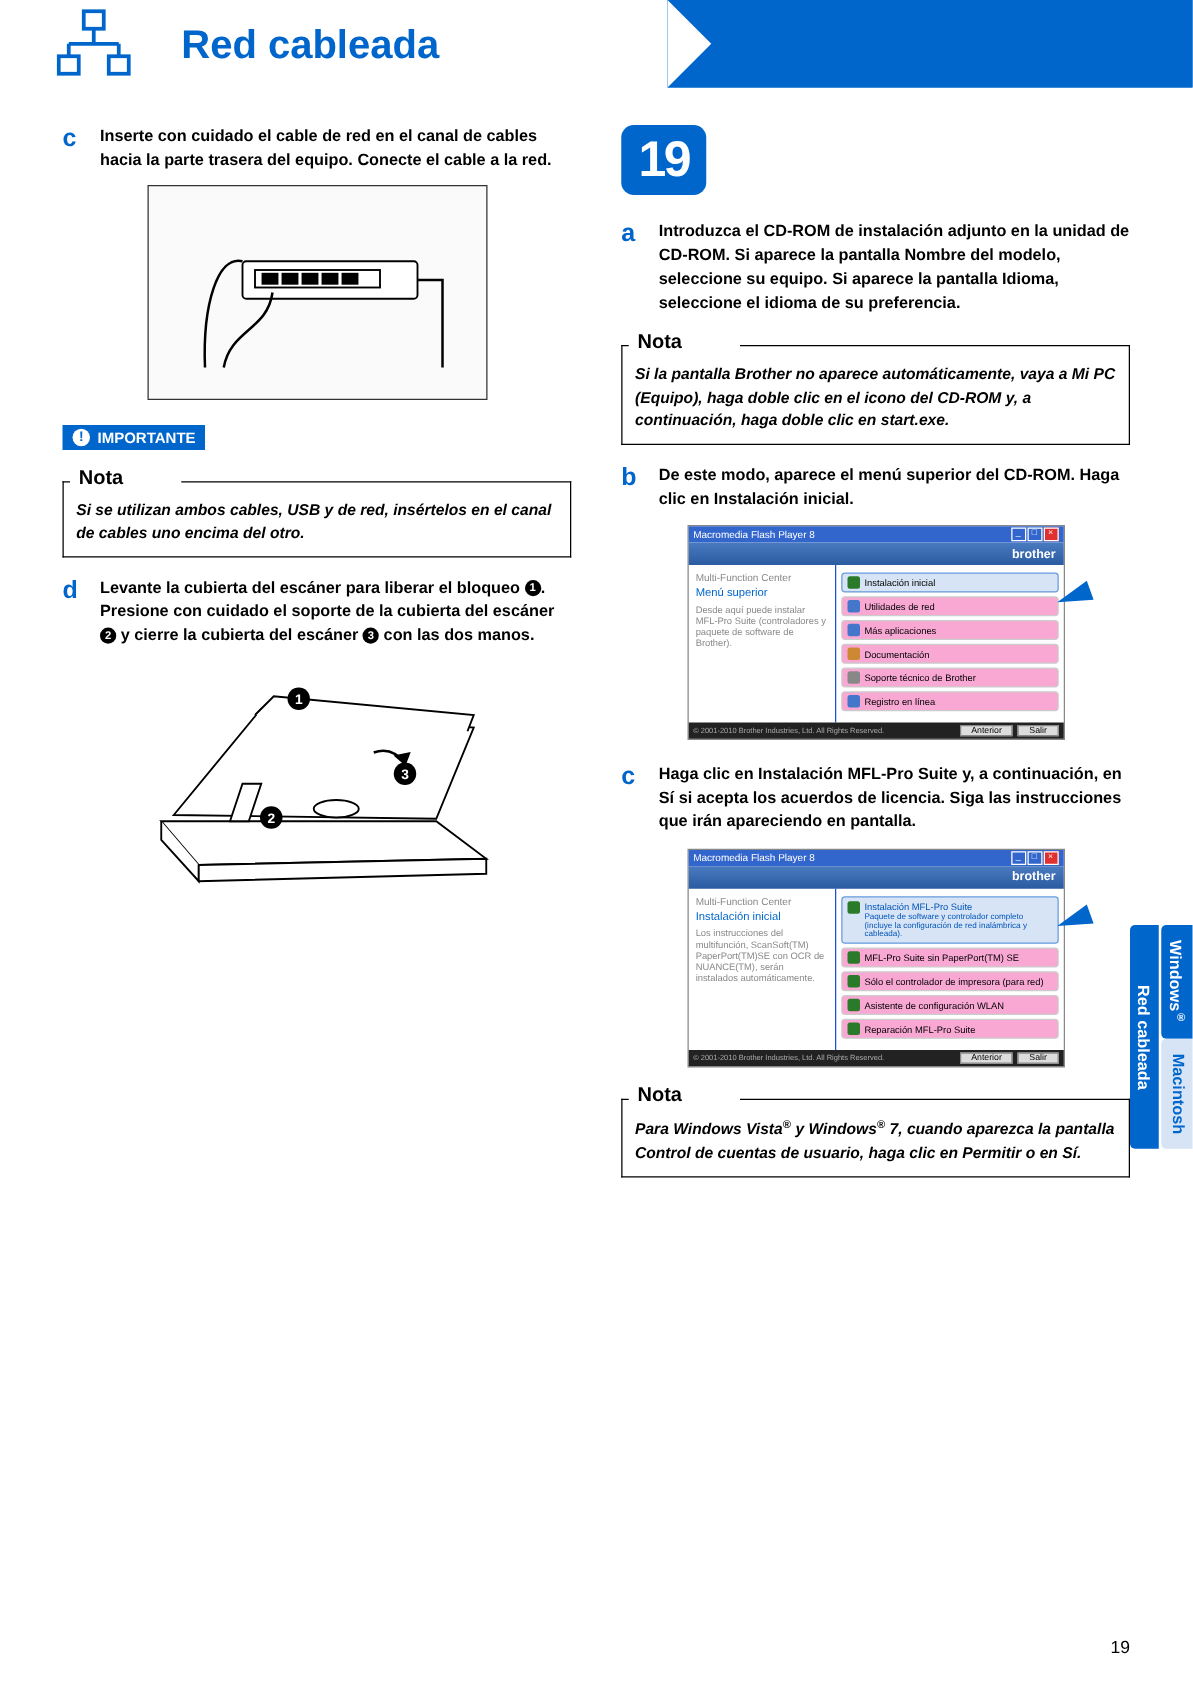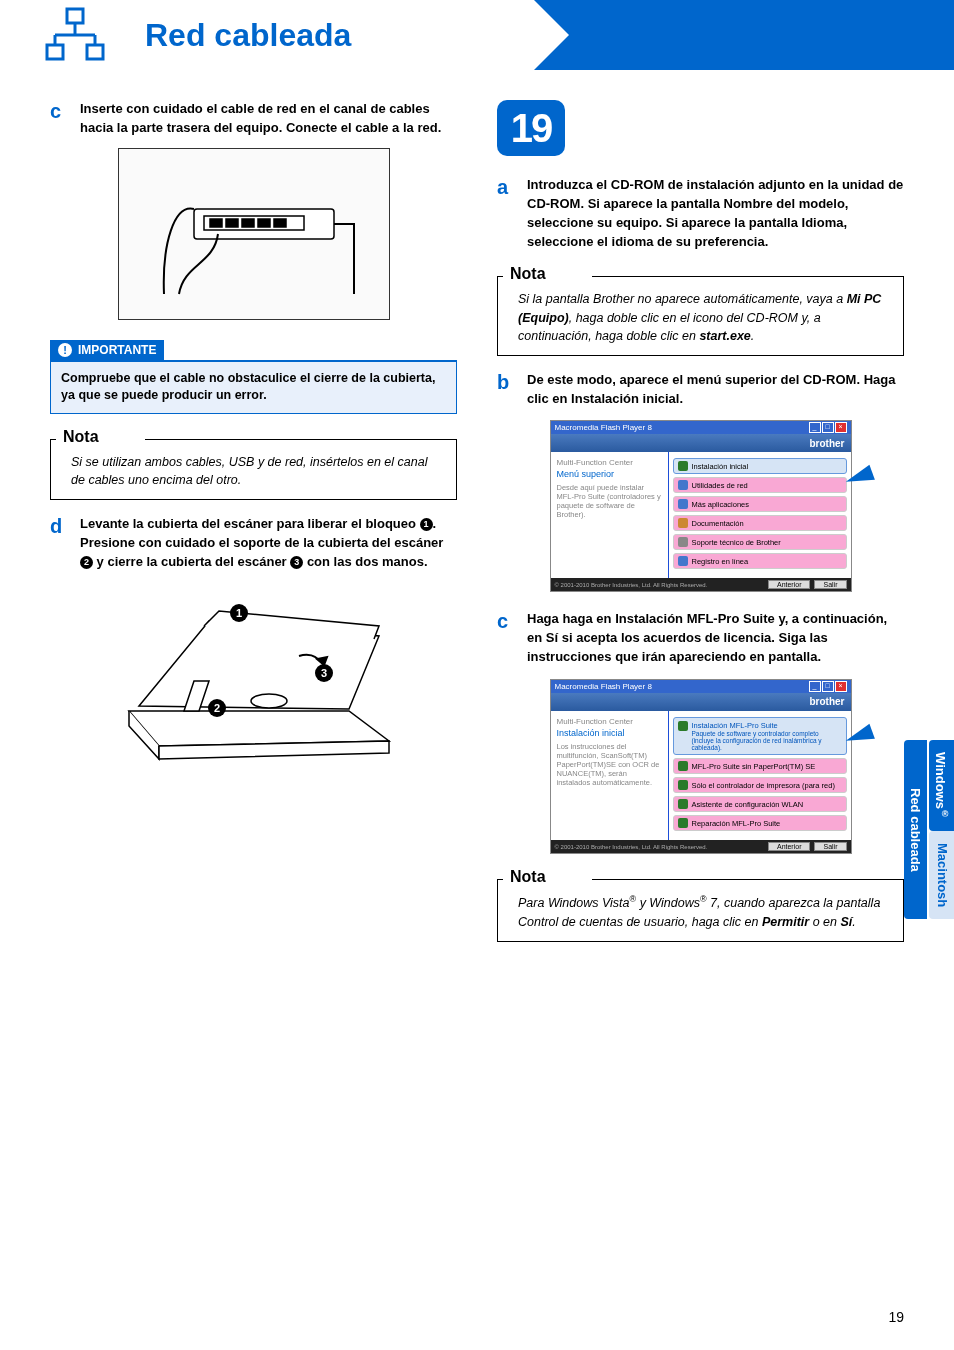--- a/index.html
+++ b/index.html
@@ -151,25 +151,26 @@
     border-top: 2px solid #0066CC;
     padding: 8px 10px;
     background: #E8F0FB;
     font-weight: bold;
     font-size: 12.5px;
     line-height: 1.4;
   }
   .nota-outer {
     border: 1px solid #000;
     border-top: none;
-    padding: 14px 20px 10px;
+    padding: 14px 10px 10px;
     font-style: italic;
     font-size: 12.5px;
     line-height: 1.45;
     position: relative;
+    font-weight: bold;
   }
   .nota-container {
     position: relative;
     margin: 25px 0 15px;
   }
   .nota-container .topline-left {
     position: absolute;
     top: 0;
     left: 0;
     width: 6px;
@@ -404,21 +405,20 @@
             <path d="M 210 70 L 230 70 L 230 140" stroke-width="2"></path>
           </g>
         </svg>
       </div>
 
       <div class="importante-box">
         <div class="importante-head">
           <span class="bang">!</span>
           <span>IMPORTANTE</span>
         </div>
-        <div class="importante-body">Compruebe que el cable no obstaculice el cierre de la cubierta, ya que se puede producir un error.</div>
       </div>
 
       <div class="nota-container">
         <div class="topline-left"></div>
         <div class="topline-right"></div>
         <div class="nota-head2">
           <svg class="pencil" viewBox="0 0 18 18">
               <g stroke="#000" stroke-width="1" fill="none">
                 <rect x="1" y="4" width="12" height="13"></rect>
                 <line x1="3" y1="8" x2="10" y2="8"></line>
@@ -557,21 +557,21 @@
           <span class="btns">
             <span class="btn">Anterior</span>
             <span class="btn">Salir</span>
           </span>
         </div>
       </div>
 
       <div class="step-row">
         <span class="step-letter">c</span>
         <span class="step-text">
-          <span>Haga haga en </span><b>Instalación MFL-Pro Suite</b><span> y, a continuación, en </span><b>Sí</b><span> si acepta los acuerdos de licencia. Siga las instrucciones que irán apareciendo en pantalla.</span>
+          <span>Haga clic en </span><b>Instalación MFL-Pro Suite</b><span> y, a continuación, en </span><b>Sí</b><span> si acepta los acuerdos de licencia. Siga las instrucciones que irán apareciendo en pantalla.</span>
         </span>
       </div>
 
       <div class="screenshot">
         <div class="ss-arrow" style="top:48px;"></div>
         <div class="ss-titlebar">
           <span>Macromedia Flash Player 8</span>
           <span class="winbtns">
               <span class="wb">_</span>
               <span class="wb">□</span>

